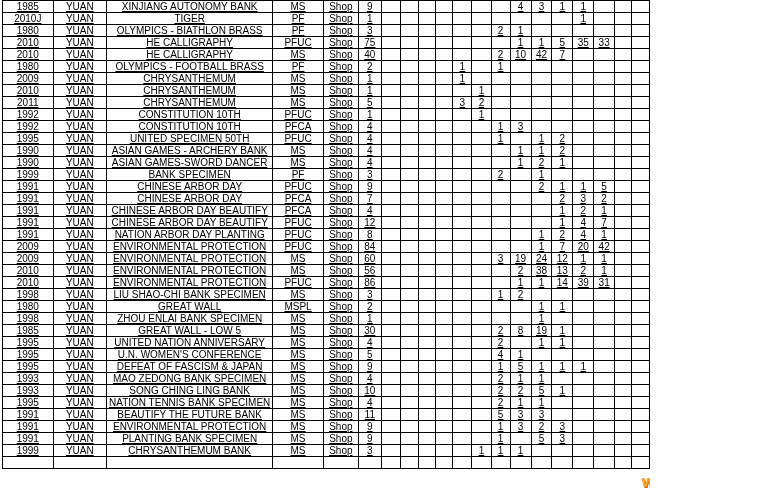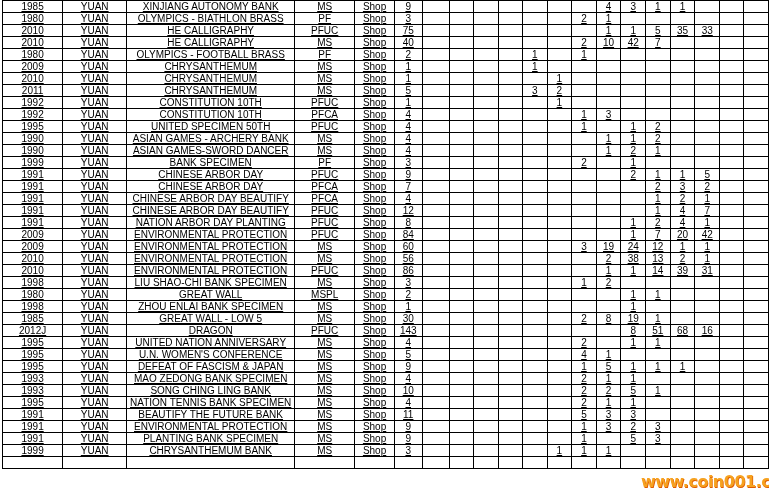--- a/index.html
+++ b/index.html
@@ -1,17 +1,17 @@
 <!DOCTYPE html>
 <html><head>
 <meta charset="utf-8">
 <style>
   html,body{margin:0;padding:0;background:#ffffff;}
   .viewport{
-    position:relative;width:769px;height:495px;overflow:hidden;
+    position:relative;width:650px;height:495px;overflow:hidden;
     background:#ffffff;font-family:"Liberation Sans",sans-serif;
   }
   table.grid{border-collapse:collapse;table-layout:fixed;margin:0 0 0 2px;}
   table.grid td{
     border:1px solid #000000;height:11px;padding:0;
     font-size:10px;line-height:11px;color:#000000;
     text-align:center;vertical-align:middle;
     white-space:nowrap;overflow:hidden;
     text-decoration:underline;
   }
@@ -68,20 +68,42 @@
           <td class="empty"></td>
           <td>4</td>
           <td>3</td>
           <td>1</td>
           <td>1</td>
           <td class="empty"></td>
           <td class="empty"></td>
           <td class="empty"></td>
         </tr>
         <tr>
+          <td>2010J</td>
+          <td>YUAN</td>
+          <td>TIGER</td>
+          <td>PF</td>
+          <td>Shop</td>
+          <td>1</td>
+          <td class="empty"></td>
+          <td class="empty"></td>
+          <td class="empty"></td>
+          <td class="empty"></td>
+          <td class="empty"></td>
+          <td class="empty"></td>
+          <td class="empty"></td>
+          <td class="empty"></td>
+          <td class="empty"></td>
+          <td class="empty"></td>
+          <td>1</td>
+          <td class="empty"></td>
+          <td class="empty"></td>
+          <td class="empty"></td>
+        </tr>
+        <tr>
           <td>1980</td>
           <td>YUAN</td>
           <td>OLYMPICS - BIATHLON BRASS</td>
           <td>PF</td>
           <td>Shop</td>
           <td>3</td>
           <td class="empty"></td>
           <td class="empty"></td>
           <td class="empty"></td>
           <td class="empty"></td>
@@ -636,42 +658,20 @@
           <td class="empty"></td>
           <td class="empty"></td>
           <td class="empty"></td>
           <td class="empty"></td>
           <td>2</td>
           <td>8</td>
           <td>19</td>
           <td>1</td>
           <td class="empty"></td>
           <td class="empty"></td>
-          <td class="empty"></td>
-          <td class="empty"></td>
-        </tr>
-        <tr>
-          <td>2012J</td>
-          <td>YUAN</td>
-          <td>DRAGON</td>
-          <td>PFUC</td>
-          <td>Shop</td>
-          <td>143</td>
-          <td class="empty"></td>
-          <td class="empty"></td>
-          <td class="empty"></td>
-          <td class="empty"></td>
-          <td class="empty"></td>
-          <td class="empty"></td>
-          <td class="empty"></td>
-          <td class="empty"></td>
-          <td>8</td>
-          <td>51</td>
-          <td>68</td>
-          <td>16</td>
           <td class="empty"></td>
           <td class="empty"></td>
         </tr>
         <tr>
           <td>1995</td>
           <td>YUAN</td>
           <td>UNITED NATION ANNIVERSARY</td>
           <td>MS</td>
           <td>Shop</td>
           <td>4</td>

